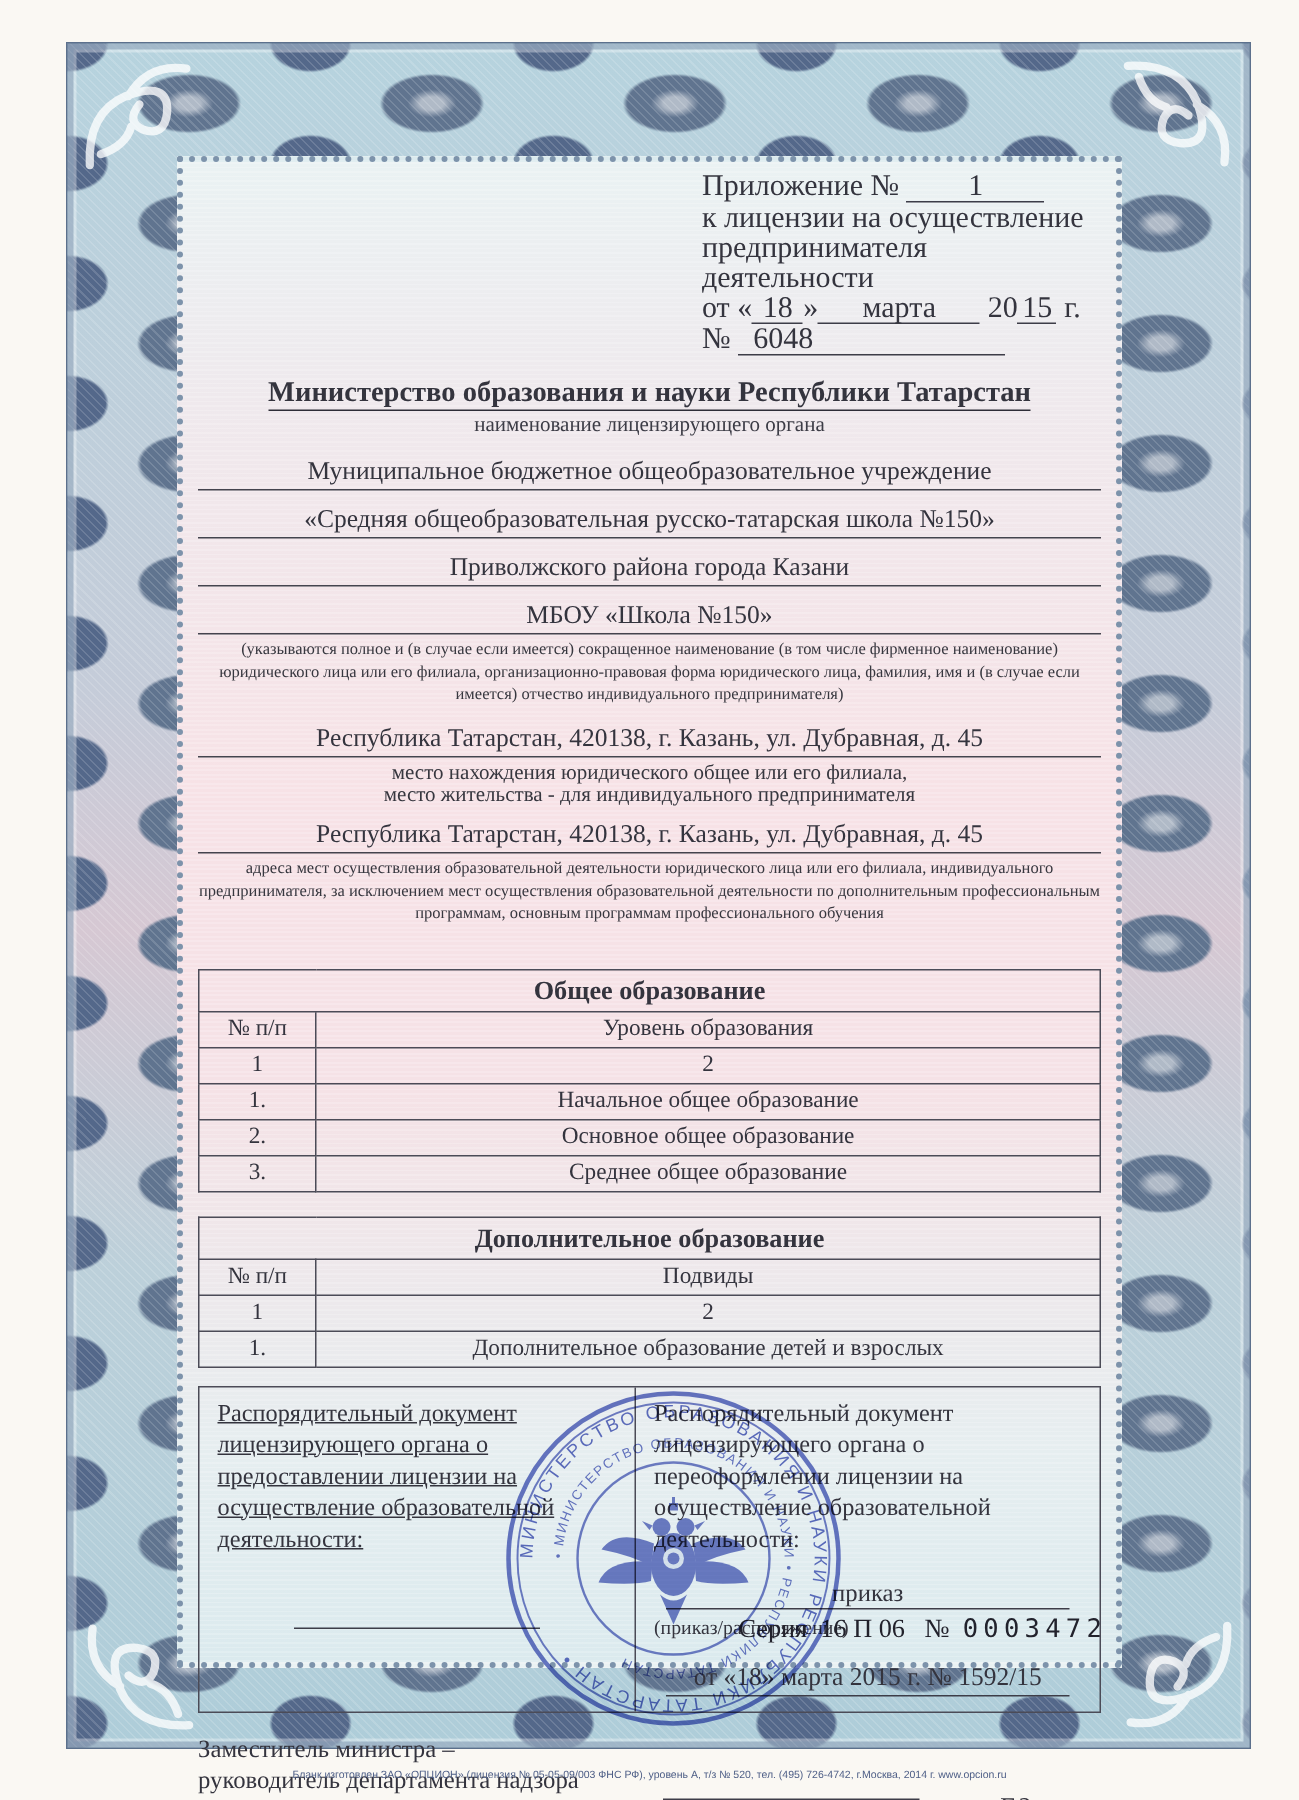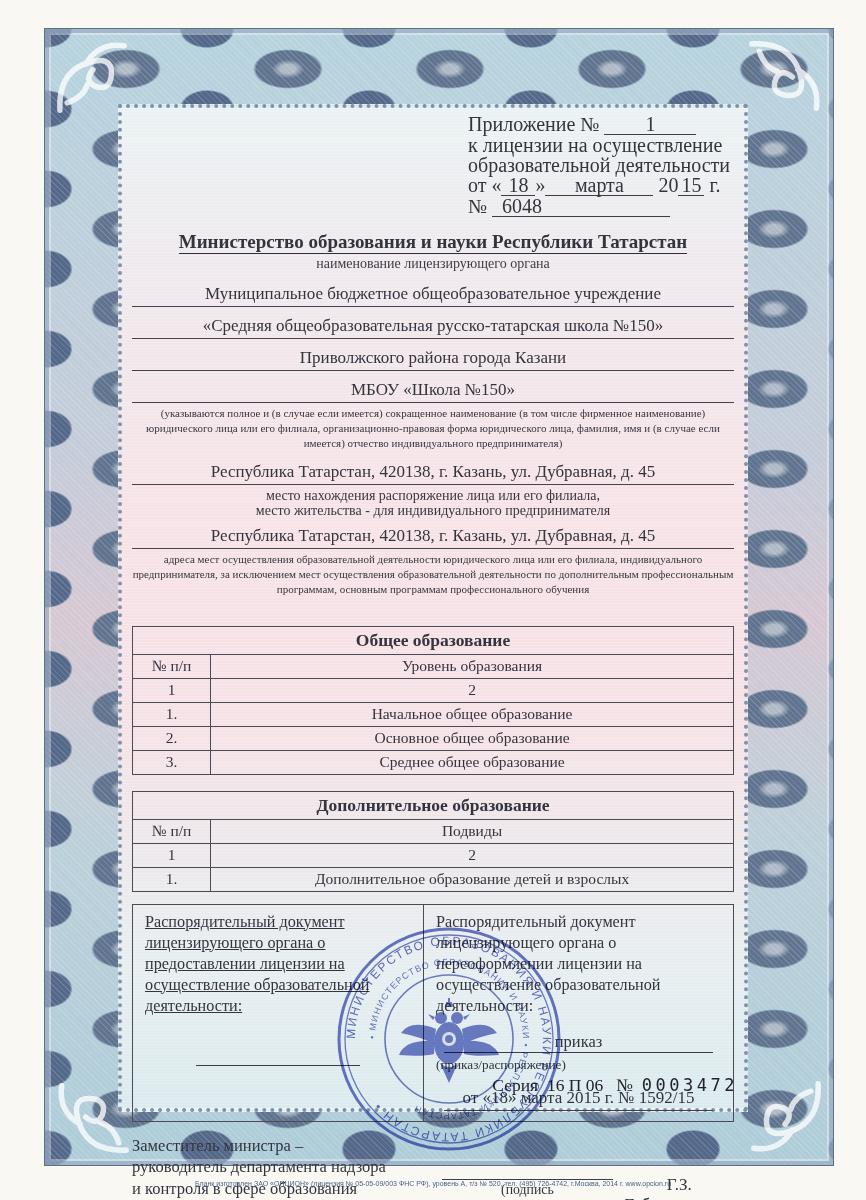--- a/index.html
+++ b/index.html
@@ -106,21 +106,21 @@
 </div>
 
 <div class="inner">
 
   <div class="appx">
     <div>
       <span>Приложение №</span>
       <span class="val v-num">1</span>
     </div>
     <div>к лицензии на осуществление</div>
-    <div>образовательной деятельности</div>
+    <div>предпринимателя деятельности</div>
     <div>
       <span>от «</span><span class="val v-day">18</span><span>»</span><span class="val v-month">марта</span> <span>20</span><span class="val v-year">15</span> <span>г.</span>
     </div>
     <div>
       <span>№</span>
       <span class="val v-doc">6048</span>
     </div>
   </div>
 
   <div class="ministry">
@@ -128,21 +128,21 @@
   </div>
   <div class="cap">наименование лицензирующего органа</div>
 
   <div class="line" style="margin-top:12px;">Муниципальное бюджетное общеобразовательное учреждение</div>
   <div class="line">«Средняя общеобразовательная русско-татарская школа №150»</div>
   <div class="line">Приволжского района города Казани</div>
   <div class="line">МБОУ «Школа №150»</div>
   <div class="smallcap">(указываются полное и (в случае если имеется) сокращенное наименование (в том числе фирменное наименование) юридического лица или его филиала, организационно-правовая форма юридического лица, фамилия, имя и (в случае если имеется) отчество индивидуального предпринимателя)</div>
 
   <div class="line" style="margin-top:10px;">Республика Татарстан, 420138, г. Казань, ул. Дубравная, д. 45</div>
-  <div class="smallcap" style="font-size:14px;">место нахождения распоряжение лица или его филиала,</div>
+  <div class="smallcap" style="font-size:14px;">место нахождения юридического общее или его филиала,</div>
   <div class="smallcap" style="font-size:14px;margin-top:0;">место жительства - для индивидуального предпринимателя</div>
 
   <div class="line" style="margin-top:8px;">Республика Татарстан, 420138, г. Казань, ул. Дубравная, д. 45</div>
   <div class="smallcap">адреса мест осуществления образовательной деятельности юридического лица или его филиала, индивидуального предпринимателя, за исключением мест осуществления образовательной деятельности по дополнительным профессиональным программам, основным программам профессионального обучения</div>
 
   <table class="doc">
     <tbody>
       <tr>
           <td class="ttl" colspan="2">Общее образование</td>
         </tr>

